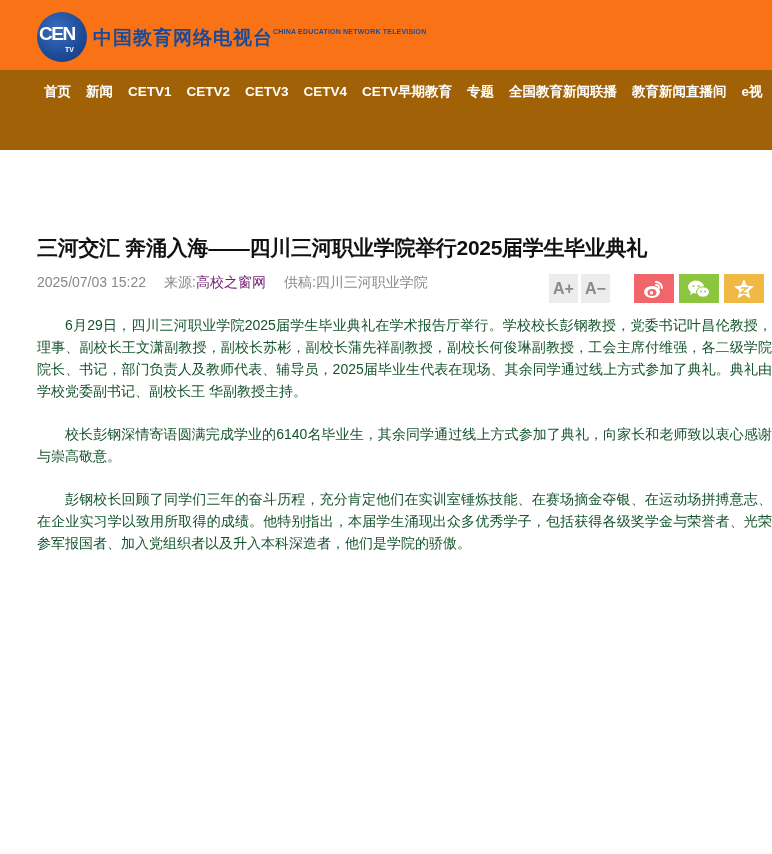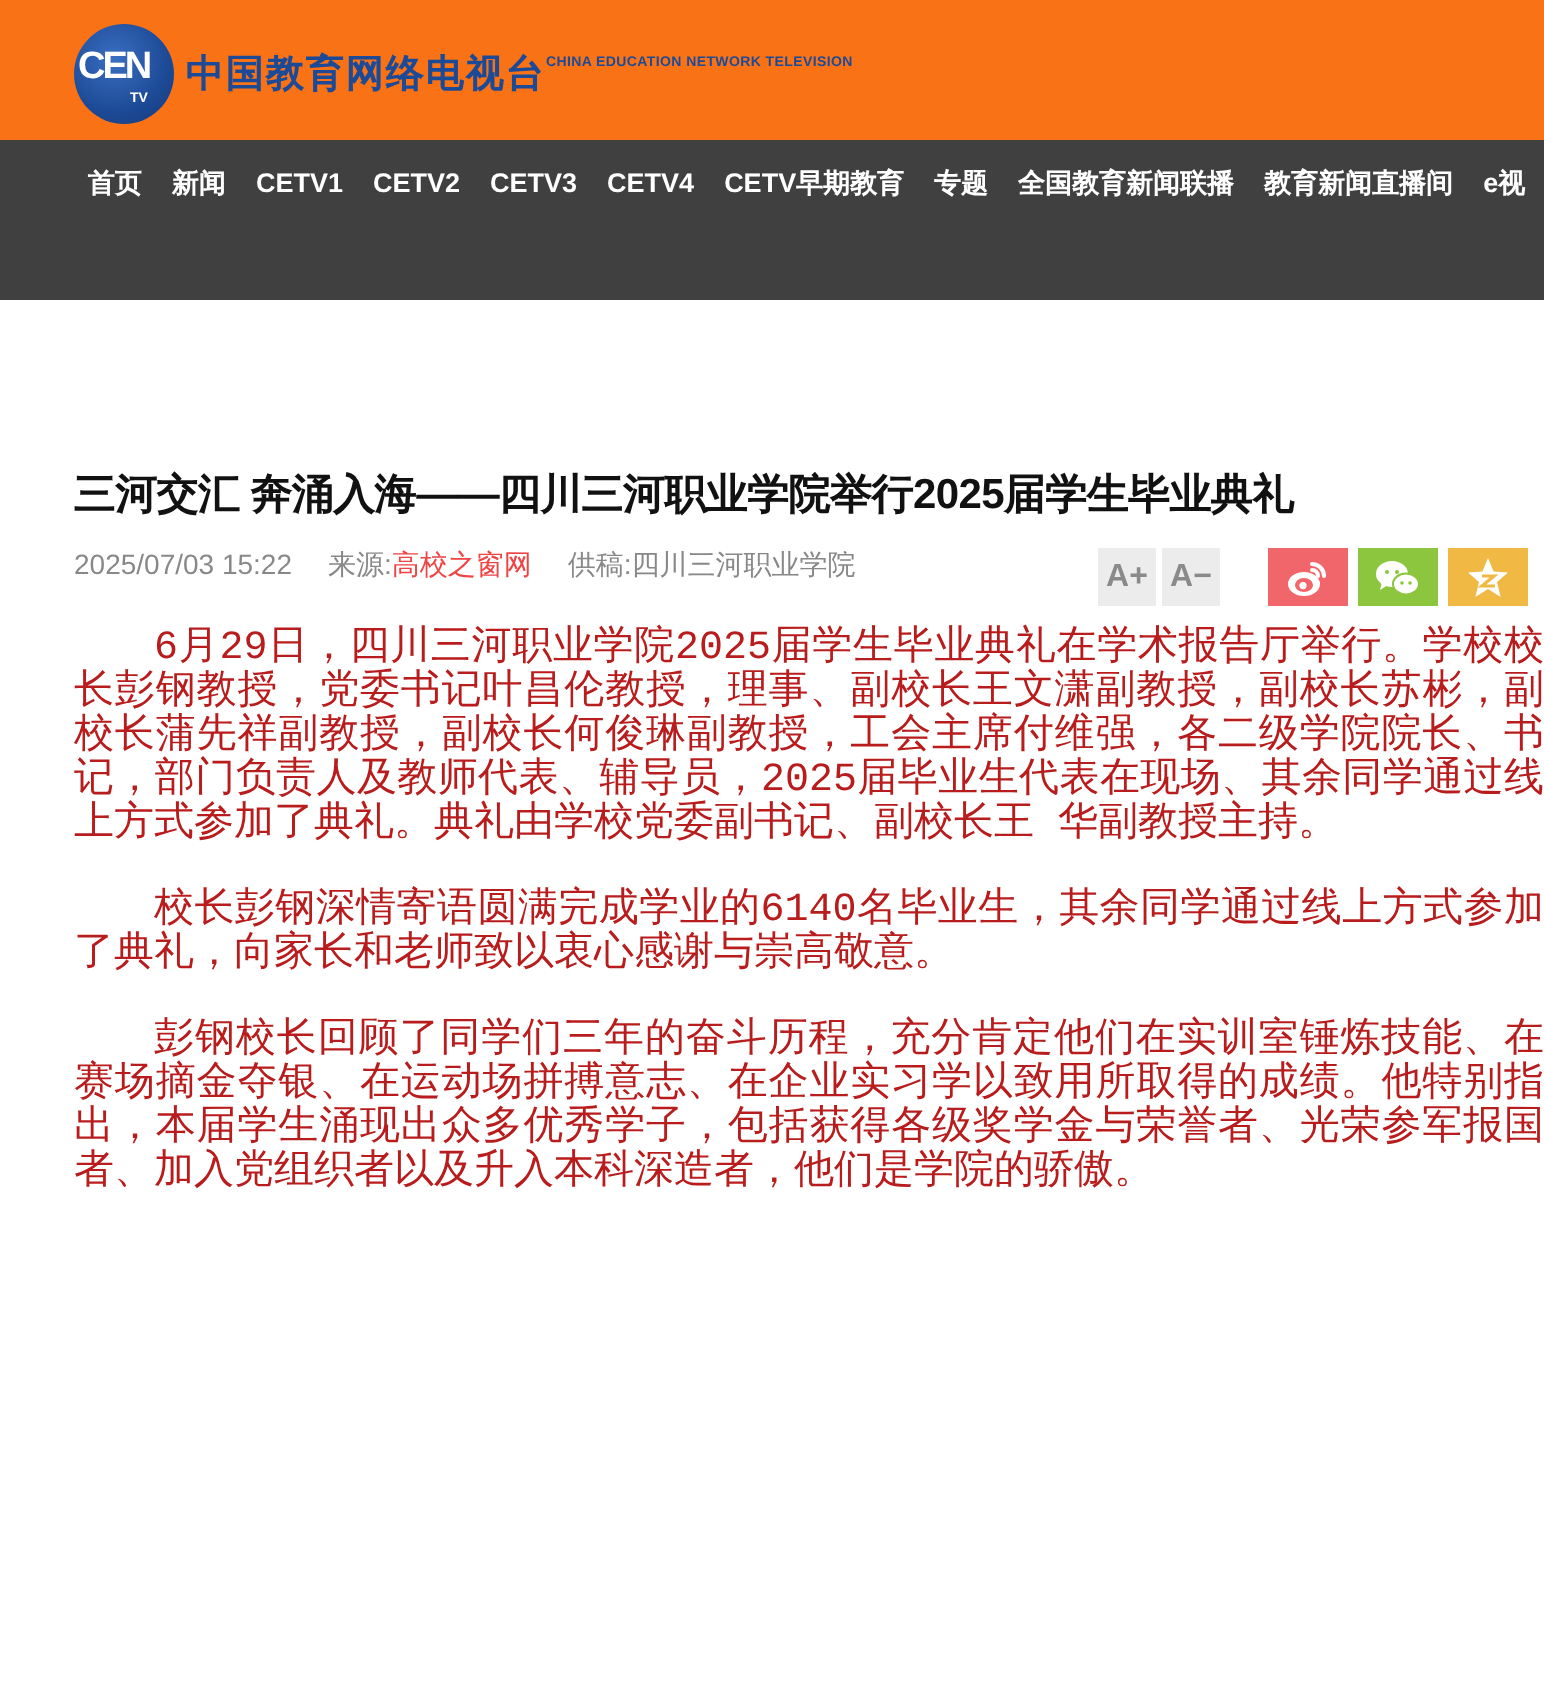--- a/index.html
+++ b/index.html
@@ -14,43 +14,43 @@
     background: radial-gradient(circle at 40% 35%, #3a6fc2 0%, #1d4a96 60%, #15387a 100%);
     position: relative; color: #fff; font-family: "Liberation Sans", sans-serif;
   }
   .logo-cen { position: absolute; left: 2px; top: 11px; font-size: 19px; font-weight: 900; letter-spacing: -1.5px; }
   .logo-tv { position: absolute; left: 28px; top: 34px; font-size: 7px; font-weight: 700; }
   .logo-text { margin-left: 6px; display: flex; }
   .logo-cn { font-size: 19px; color: #1d4a96; font-weight: 700; letter-spacing: 1px; font-family: "DejaVu Serif", serif; line-height: 24px; }
   .logo-en { font-size: 7px; color: #1d4a96; font-weight: 700; letter-spacing: 0.2px; margin-top: 3px; font-family: "Liberation Sans", sans-serif; }
 
   
-  .nav { position: absolute; left: 0; top: 70px; width: 772px; height: 80px; background: #404040; overflow: hidden; }
+  .nav { position: absolute; left: 0; top: 70px; width: 772px; height: 80px; background: #a16207; overflow: hidden; }
   .nav-row { position: absolute; left: 44px; white-space: nowrap; display: flex; }
   .nav-row.r1 { top: 12px; }
   .nav-row.r2 { top: 48px; }
   .nav-item { color: #fff; font-size: 13.5px; font-weight: 700; margin-right: 15px; line-height: 20px; cursor: pointer; font-family: "Liberation Sans", "DejaVu Sans", sans-serif; }
 
   
   .article { position: absolute; left: 37px; top: 186px; width: 735px; margin-top: 48px; }
   .title { font-size: 21px; font-weight: 700; color: #111; letter-spacing: -0.3px; line-height: 28px; white-space: nowrap; font-family: "Liberation Sans", "DejaVu Sans", sans-serif; }
   .meta { position: absolute; top: 40px; left: 0; width: 735px; height: 32px; font-size: 14px; color: #888; display: flex; align-items: flex-start; font-family: "Liberation Sans", "DejaVu Sans", sans-serif; }
   .meta .date { margin-right: 18px; }
   .meta .lbl { color: #888; }
-  .meta .src { color: #ef4444; margin-right: 18px; }
+  .meta .src { color: #701a75; margin-right: 18px; }
   .meta .contrib { color: #888; }
 
   .tools { position: absolute; left: 512px; top: 0; display: flex; align-items: center; }
   .font-btn { width: 29px; height: 29px; background: #ececec; color: #8a8a8a; font-size: 16px; font-weight: 700; display: flex; align-items: center; justify-content: center; margin-right: 3px; cursor: pointer; font-family: "Liberation Sans", sans-serif; }
   .share-btn { width: 40px; height: 29px; display: flex; align-items: center; justify-content: center; margin-left: 5px; cursor: pointer; }
   .share-btn.first { margin-left: 21px; }
   .share-btn svg { display: block; }
 
   .body-text { position: absolute; top: 80px; left: 0; width: 735px; }
-  .para { font-size: 20px; line-height: 22px; color: #b91c1c; text-indent: 2em; margin-bottom: 21px; text-align: justify; font-family: Liberation Mono, monospace; }
+  .para { font-size: 14px; line-height: 22px; color: #14532d; text-indent: 2em; margin-bottom: 21px; text-align: justify; font-family: Liberation Sans, sans-serif; }
 </style>
 </head>
 <body>
 
 <div class="header">
   <div class="logo">
     <div class="logo-circle">
       <span class="logo-cen">CEN</span>
       <span class="logo-tv">TV</span>
     </div>

